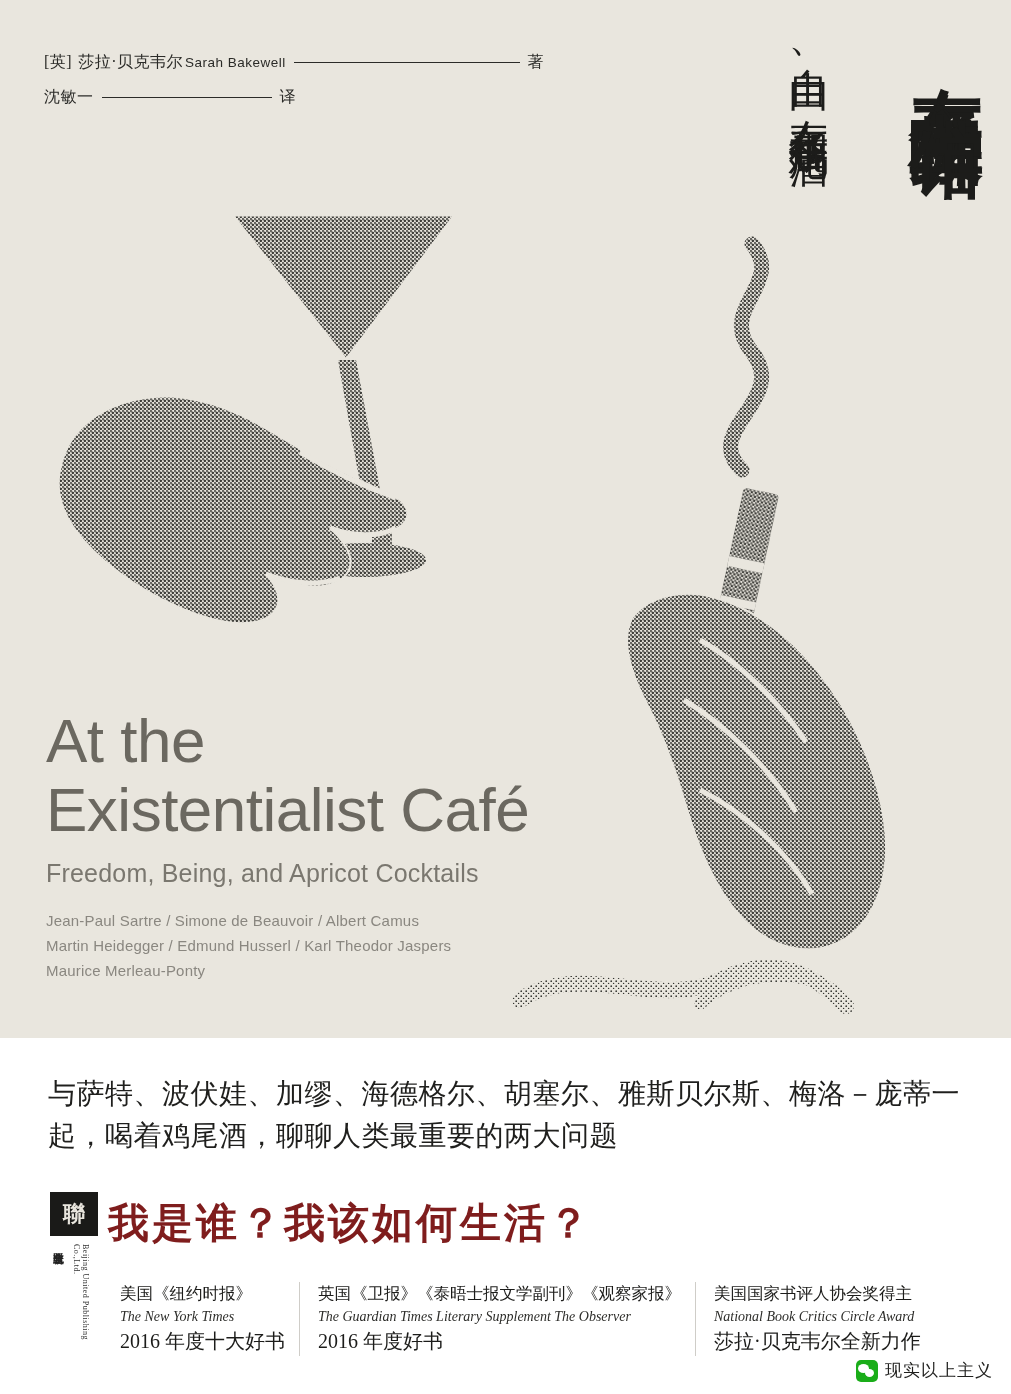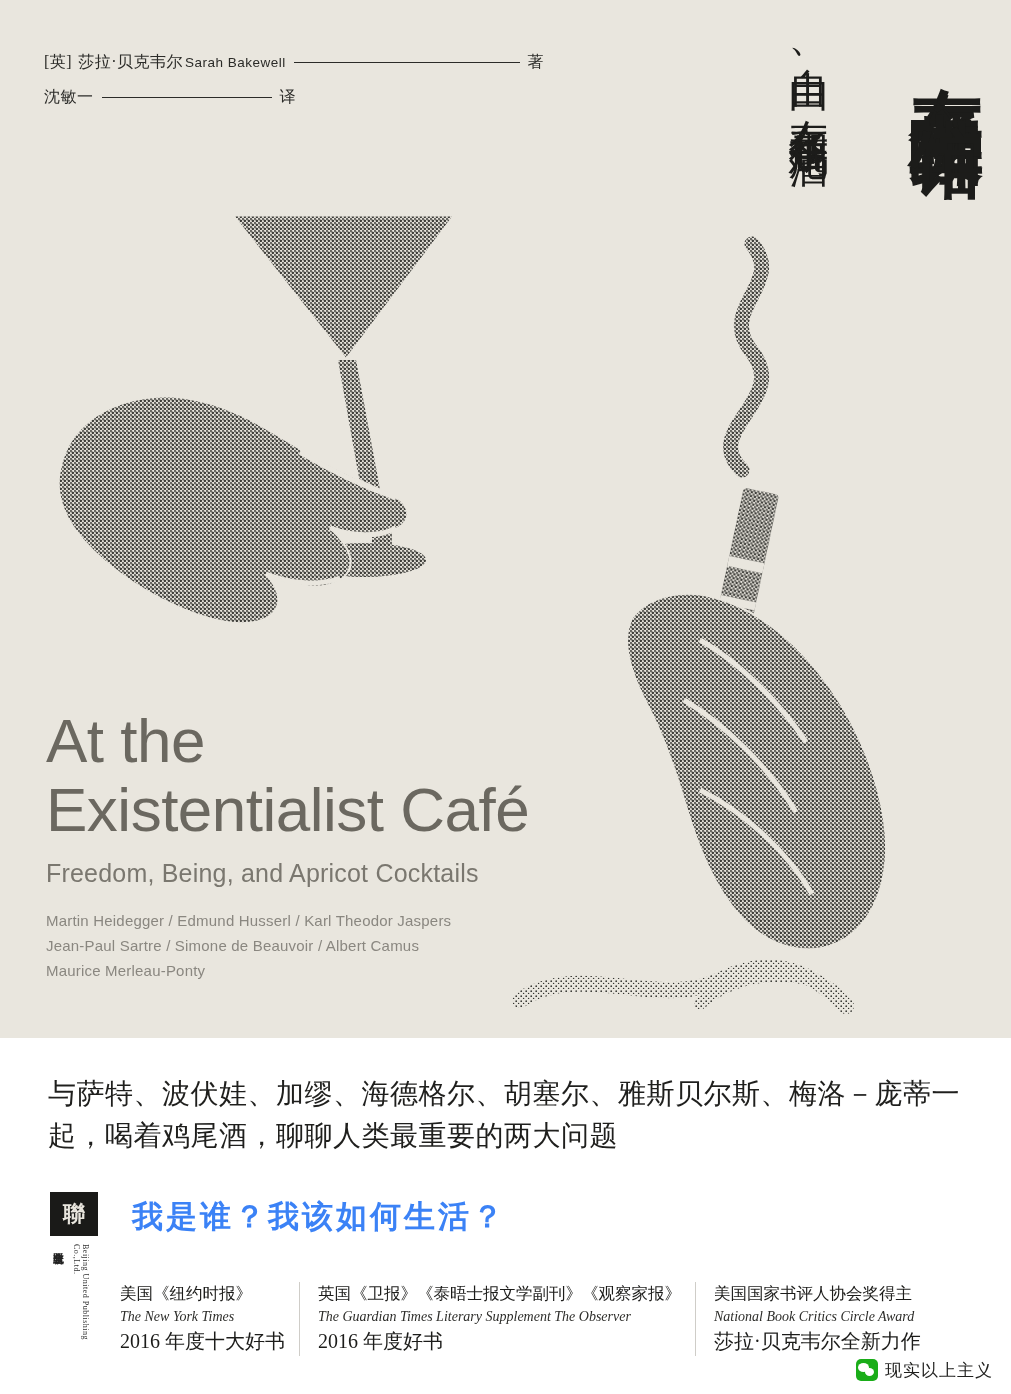--- a/index.html
+++ b/index.html
@@ -157,27 +157,27 @@
     top: 35px;
     width: 920px;
     font-family: "Liberation Serif", serif;
     font-size: 28px;
     line-height: 1.5;
     color: #1f1f1d;
     letter-spacing: 0.5px;
   }
   .question {
     position: absolute;
-    left: 132px;
+    left: 108px;
     top: 158px;
     font-family: "Liberation Serif", serif;
     font-weight: bold;
-    font-size: 31px;
+    font-size: 41px;
     letter-spacing: 3px;
-    color: #3b82f6;
+    color: #7f1d1d;
   }
   
   .pub {
     position: absolute;
     left: 50px;
     top: 1192px;
     width: 56px;
   }
   .pub-mark {
     width: 48px;
@@ -251,21 +251,21 @@
     color: #1c1c1a;
     line-height: 1.45;
     white-space: nowrap;
   }
   
   .wechat {
     position: absolute;
     right: 18px;
     bottom: 12px;
     display: flex;
-    align-items: flex-start;
+    align-items: flex-end;
   }
   .wechat-icon {
     width: 22px;
     height: 22px;
     border-radius: 5px;
     background: #1aad19;
     position: relative;
     margin-right: 7px;
   }
   .wechat-icon::before,
@@ -379,22 +379,22 @@
 
     <div class="v-title-main">存在主义咖啡馆</div>
 
     <div class="v-title-sub">自由、存在和杏子鸡尾酒</div>
 
     <div class="en-block">
       <div class="en-title">At the</div>
       <div class="en-title">Existentialist Café</div>
       <div class="en-sub">Freedom, Being, and Apricot Cocktails</div>
       <div class="en-names">
+        <div>Jean-Paul Sartre / Simone de Beauvoir / Albert Camus</div>
         <div>Martin Heidegger / Edmund Husserl / Karl Theodor Jaspers</div>
-        <div>Jean-Paul Sartre / Simone de Beauvoir / Albert Camus</div>
         <div>Maurice Merleau-Ponty</div>
       </div>
     </div>
   </div>
 
   <div class="bottom">
     <div class="blurb">与萨特、波伏娃、加缪、海德格尔、胡塞尔、雅斯贝尔斯、梅洛－庞蒂一起，喝着鸡尾酒，聊聊人类最重要的两大问题</div>
     <div class="question">我是谁？我该如何生活？</div>
   </div>
 

